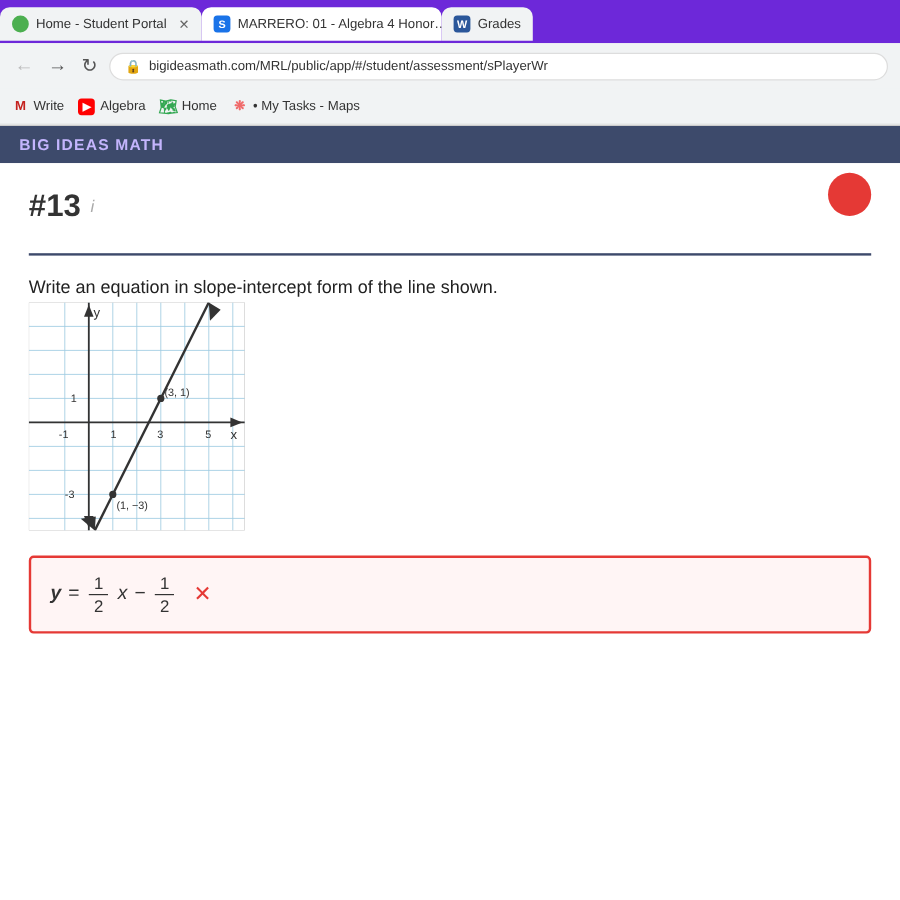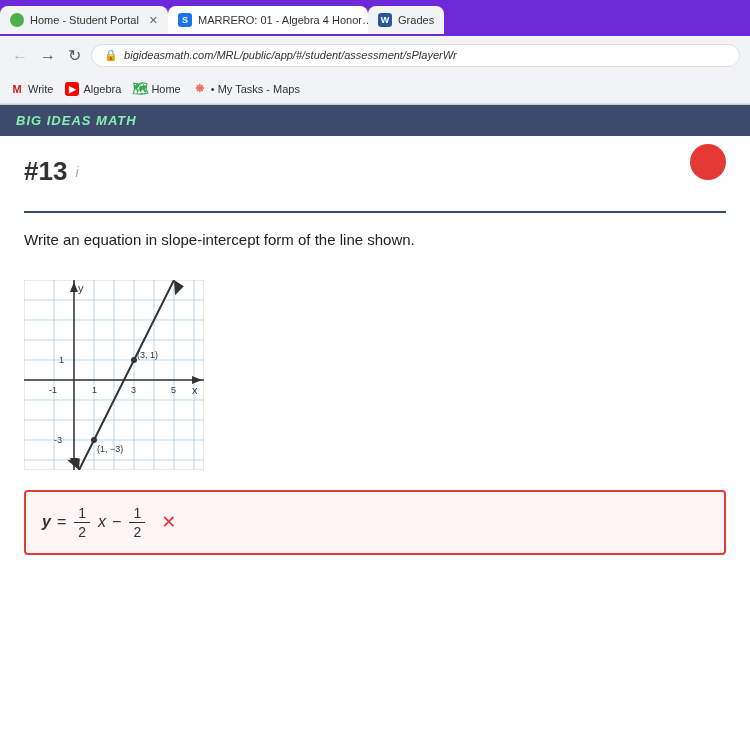--- a/index.html
+++ b/index.html
@@ -103,21 +103,21 @@
       border: 1px solid #ddd;
       border-radius: 20px;
       padding: 4px 12px;
       font-size: 11px;
       color: #333;
       display: flex;
       align-items: center;
       gap: 6px;
     }
     .lock-icon { color: #555; font-size: 11px; }
-    .url-text { font-size: 11px; color: #333; white-space: nowrap; overflow: hidden; font-style: italic; }
+    .url-text { font-size: 11px; color: #333; white-space: nowrap; overflow: hidden; }
 
     
     .bookmarks-bar {
       display: flex;
       align-items: center;
       padding: 3px 10px;
       gap: 12px;
       background: #f1f3f4;
       border-bottom: 1px solid #e0e0e0;
       height: 30px;
@@ -142,26 +142,25 @@
       font-weight: bold;
     }
     .gmail-icon { color: #c5221f; font-size: 11px; }
     .youtube-icon { background: #ff0000; border-radius: 3px; color: #fff; }
     .maps-icon { color: #34a853; font-size: 13px; }
     .asana-icon { color: #f06a6a; font-size: 11px; }
 
     
     .bim-header {
       background: #3d4a6b;
-      color: #86efac;
+      color: #c4b5fd;
       padding: 8px 16px;
       font-size: 13px;
       font-weight: bold;
       letter-spacing: 1px;
-      font-style: italic;
     }
 
     
     .main-content {
       background: #fff;
       padding: 20px 24px 16px 24px;
     }
 
     .question-number {
       font-size: 26px;
@@ -189,21 +188,21 @@
 
     .divider {
       border: none;
       border-top: 2px solid #3d4a6b;
       margin: 8px 0 16px 0;
     }
 
     .question-text {
       font-size: 15px;
       color: #222;
-      margin-bottom: 28px;
+      margin-bottom: 0;
       line-height: 1.5;
     }
 
     
     .graph-container {
       width: 180px;
       margin-bottom: 16px;
       position: relative;
     }
     .graph-svg {

